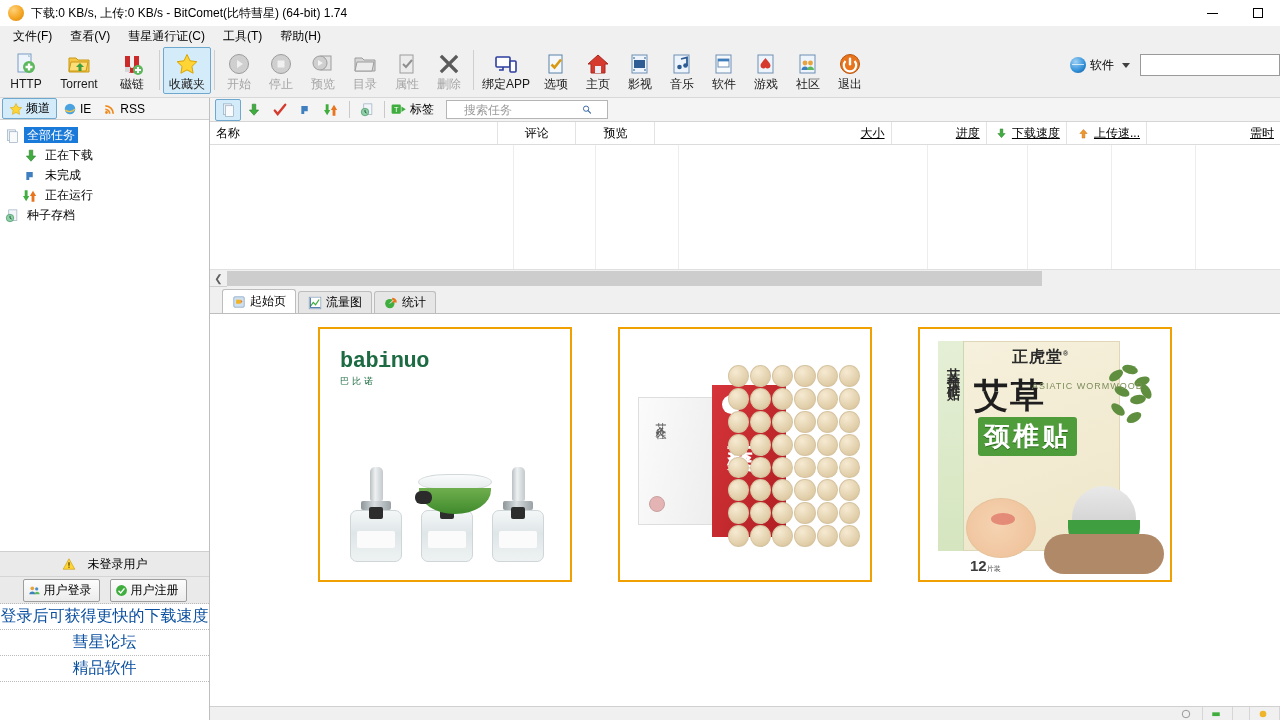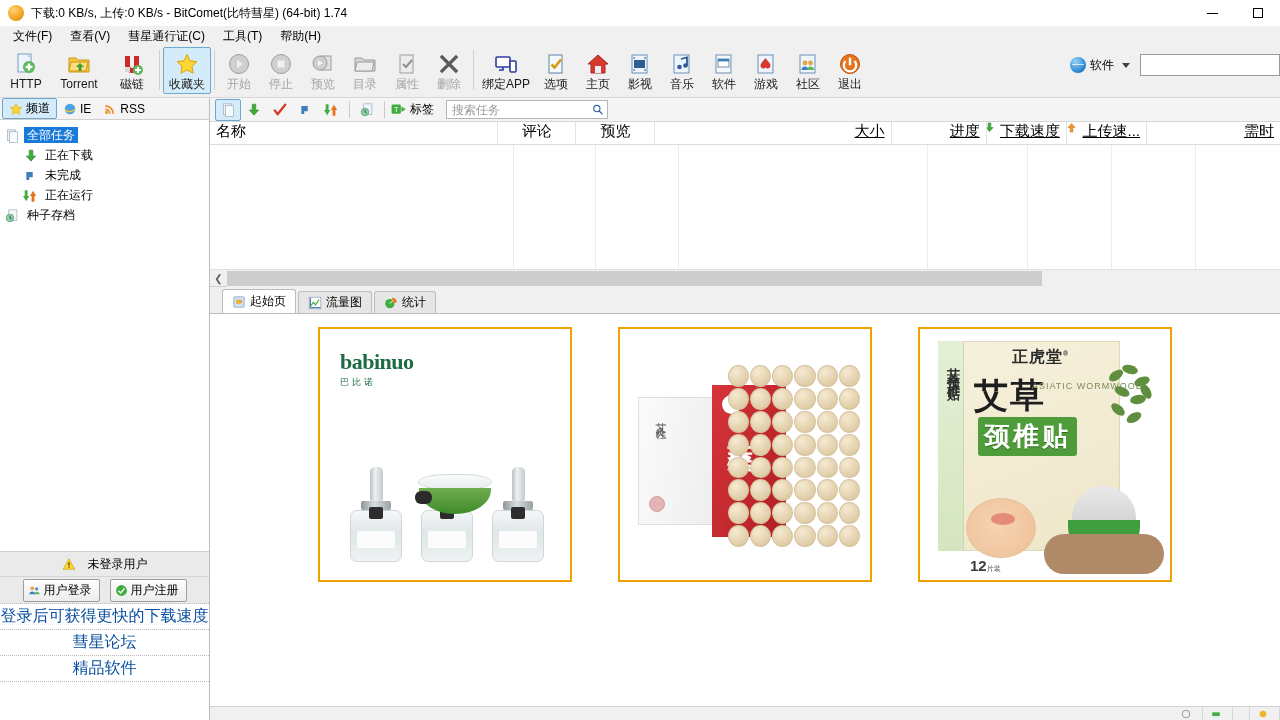--- a/index.html
+++ b/index.html
@@ -90,28 +90,28 @@
   .lb-tail { height: 38px; background: #fff; }
 
   
   .rightpanel { flex: 1 1 auto; display: flex; flex-direction: column; min-width: 0; background: #f0f0f0; }
 
   .list-toolbar { height: 24px; flex: 0 0 24px; background: #f4f4f4; display: flex; align-items: center; padding-left: 5px; border-bottom: 1px solid #d5d5d5; }
   .lt-btn { width: 26px; height: 22px; display: flex; align-items: center; justify-content: center; border: 1px solid transparent; border-radius: 2px; }
   .lt-btn.active { background: #d4ebf9; border-color: #6fa8cf; }
   .lt-sep { width: 1px; height: 17px; background: #c9c9c9; margin: 0 4px; }
   .lt-tag { display: flex; align-items: center; gap: 3px; padding: 0 6px 0 2px; font-size: 12px; color: #000; }
-  .lt-search { margin-left: 6px; width: 162px; height: 19px; border: 1px solid #b5b5b5; background: #fff; display: flex; align-items: center; padding: 0 3px; }
+  .lt-search { margin-left: 6px; width: 162px; height: 19px; border: 1px solid #b5b5b5; background: #fff; display: flex; align-items: center; padding: 0 15px; }
   .lt-search input { border: 0; outline: none; flex: 1 1 auto; font-size: 12px; color: #000; background: transparent; min-width: 0; }
   .lt-search input::placeholder { color: #9b9b9b; }
 
   
   .list-wrap { flex: 1 1 auto; display: flex; flex-direction: column; min-height: 0; background: #fff; border-bottom: 1px solid #d0d0d0; }
   .list-header { height: 23px; flex: 0 0 23px; background: #fff; display: flex; border-bottom: 1px solid #dcdcdc; }
-  .col { display: flex; align-items: flex-start; font-size: 15px; color: #000; border-right: 1px solid #e3e3e3; padding: 0 6px; white-space: nowrap; overflow: hidden; }
+  .col { display: flex; align-items: center; font-size: 12px; color: #000; border-right: 1px solid #e3e3e3; padding: 0 6px; white-space: nowrap; overflow: hidden; }
   .col.right { justify-content: flex-end; text-decoration: underline; }
   .col .colico { margin-right: 5px; display: flex; align-items: center; }
   .list-body { flex: 1 1 auto; background: #fff; position: relative; display: flex; }
   .list-body .vcol { border-right: 1px solid #ededed; height: 100%; }
 
   .hscroll { height: 17px; flex: 0 0 17px; background: #f0f0f0; display: flex; align-items: center; border-top: 1px solid #e0e0e0; }
   .hs-arrow { width: 17px; height: 17px; display: flex; align-items: center; justify-content: center; color: #606060; font-size: 10px; }
   .hs-track { flex: 1 1 auto; height: 17px; background: #f0f0f0; position: relative; }
   .hs-thumb { position: absolute; left: 0; top: 1px; height: 15px; width: 815px; background: #cdcdcd; }
 
@@ -120,21 +120,21 @@
   .bt-tab { display: flex; align-items: center; gap: 4px; height: 22px; padding: 0 9px; font-size: 12px; color: #000;
             border: 1px solid #bdbdbd; border-bottom: none; background: #e6e6e6; border-radius: 3px 3px 0 0; margin-right: 2px; }
   .bt-tab.active { background: #fff; height: 24px; border-color: #bdbdbd; }
 
   
   .adarea { flex: 1 1 auto; background: #fff; border-top: 1px solid #bdbdbd; display: flex; justify-content: center; gap: 46px; padding: 13px 0 0 0; min-height: 0; position: relative; }
   .card { width: 254px; height: 255px; border: 2px solid #f0a000; background: #fff; position: relative; overflow: hidden; }
 
   
   .brand1 { position: absolute; left: 20px; top: 20px; }
-  .brand1 .b1a { font-size: 22px; font-weight: bold; color: #1d6b43; letter-spacing: -0.5px; font-family: Liberation Serif, serif; }
+  .brand1 .b1a { font-size: 22px; font-weight: bold; color: #1d6b43; letter-spacing: -0.5px; font-family: Liberation Mono, monospace; }
   .brand1 .b1b { font-size: 9px; color: #1d6b43; letter-spacing: 3px; text-align: left; margin-top: 1px; }
   .bottles { position: absolute; left: 14px; bottom: 18px; width: 226px; height: 120px; }
   .bottle { position: absolute; bottom: 0; width: 52px; }
   .bottle .neck { width: 13px; height: 34px; margin: 0 auto; background: linear-gradient(90deg,#b9bfc2,#eef1f2 40%,#c3c9cc); border-radius: 5px 5px 2px 2px; }
   .bottle .cap { width: 30px; height: 9px; margin: 0 auto; background: linear-gradient(90deg,#8e9699,#d8dde0 45%,#9aa2a5); border-radius: 2px; }
   .bottle .body { width: 52px; height: 52px; background: linear-gradient(180deg,#f4f7f8,#dfe6e8 45%,#eef2f3); border:1px solid #cfd6d8; border-radius: 7px; position: relative; }
   .bottle .body::after { content:""; position:absolute; left:6px; top:20px; right:6px; height:17px; background:#fbfbfb; border-radius:2px; }
   .bottle .clip { position: absolute; left: 18px; top: -4px; width: 14px; height: 12px; background: #2d2d2d; border-radius: 2px; }
   .diffuser { position: absolute; left: 84px; bottom: 44px; width: 74px; height: 44px; }
   .diffuser .top { width: 74px; height: 16px; background: linear-gradient(180deg,#fafcfc,#e6ebec); border-radius: 37px/10px; border:1px solid #d3d9da;}

